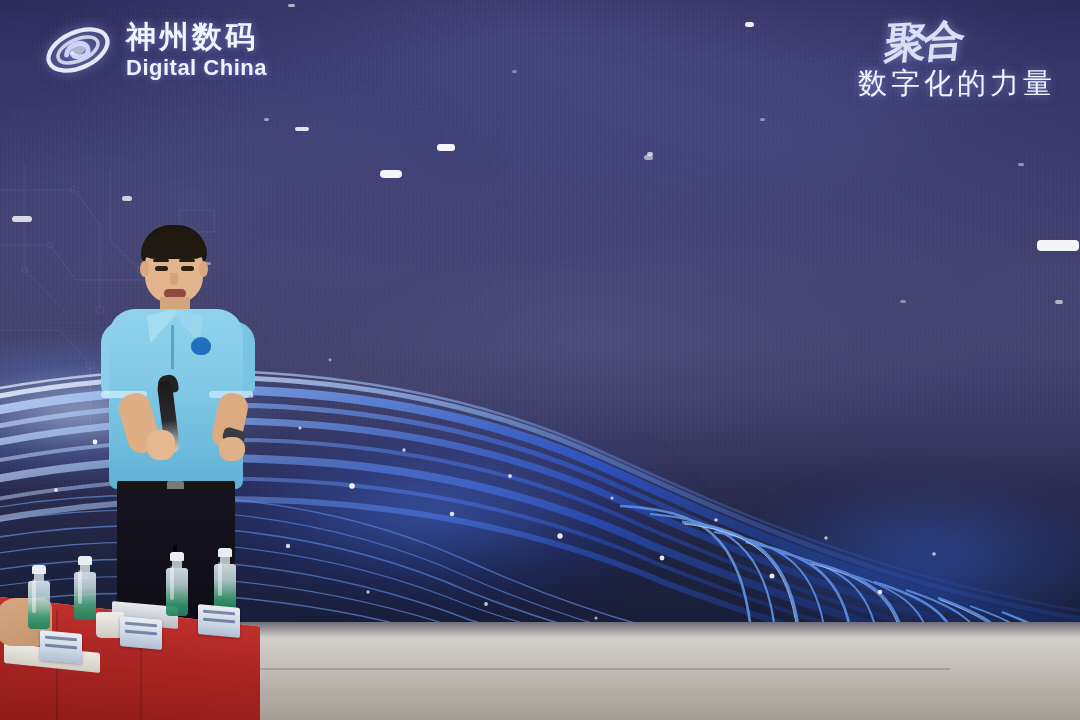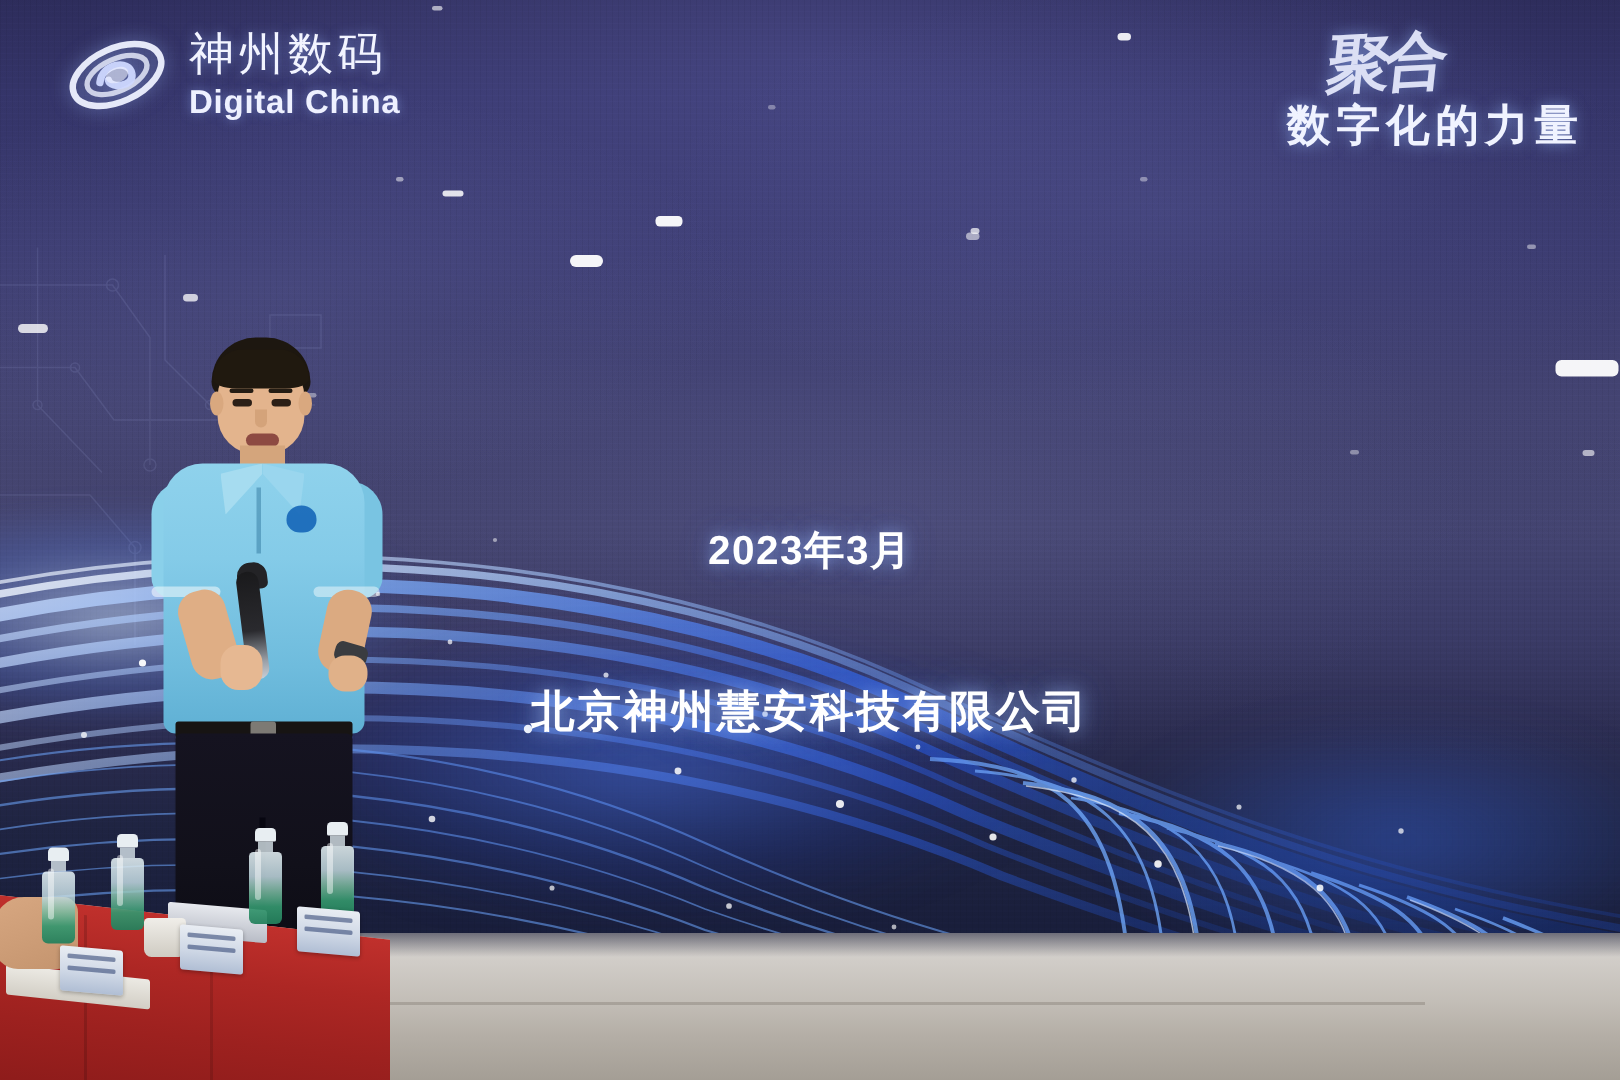--- a/index.html
+++ b/index.html
@@ -85,42 +85,42 @@
     font-size:29px;font-weight:bold;letter-spacing:2px;
     color:#ffffff;
     text-shadow:0 0 12px rgba(170,200,255,.7),0 0 26px rgba(80,130,240,.45);
   }
 
   
   .brand{position:absolute;left:42px;top:18px;display:flex;align-items:center;gap:12px;}
   .brand-mark{width:72px;height:64px;flex:0 0 auto;filter:drop-shadow(0 0 6px rgba(160,190,255,.5));}
   .brand-text{display:flex;flex-direction:column;line-height:1;}
   .brand-cn{
-    font-size:30px;font-weight:normal;color:#f2f4ff;letter-spacing:3px;
+    font-size:30px;font-weight:bold;color:#f2f4ff;letter-spacing:3px;
     text-shadow:0 0 8px rgba(150,180,255,.55);
   }
   .brand-en{
     font-size:22px;font-weight:bold;color:#eef1ff;letter-spacing:.5px;margin-top:5px;
     text-shadow:0 0 7px rgba(150,180,255,.5);
   }
 
   
   .slogan{position:absolute;right:24px;top:14px;text-align:right;}
   .slogan-brush{
     font-size:42px;font-weight:bold;color:#e8ecff;
     font-family:"DejaVu Serif","Liberation Serif",serif;
     letter-spacing:-4px;
     transform:skewX(-9deg) rotate(-3deg);
     display:inline-block;
     margin-right:95px;
     text-shadow:0 0 10px rgba(150,185,255,.6);
     opacity:.93;
   }
   .slogan-sub{
-    font-size:29px;font-weight:bold;color:#f0f3ff;letter-spacing:4px;
+    font-size:29px;font-weight:normal;color:#f0f3ff;letter-spacing:4px;
     margin-top:-6px;
     text-shadow:0 0 10px rgba(150,185,255,.6);
   }
 
   
   .floor{
     position:absolute;left:0;top:622px;width:1080px;height:98px;
     background:linear-gradient(180deg,#d9d6d2 0%,#cfcbc6 22%,#c2bdb6 48%,#b4aea6 70%,#a49e95 100%);
   }
   .floor-shadow{
@@ -399,22 +399,20 @@
         <circle cx="368" cy="292" r="1.7" opacity=".7"></circle>
         <circle cx="56" cy="190" r="2" opacity=".75"></circle>
         <circle cx="486" cy="304" r="1.9" opacity=".75"></circle>
         <circle cx="596" cy="318" r="1.6" opacity=".65"></circle>
         <circle cx="700" cy="330" r="1.8" opacity=".7"></circle>
         <circle cx="252" cy="96" r="1.5" opacity=".6"></circle>
         <circle cx="330" cy="60" r="1.4" opacity=".5"></circle>
       </g>
     </svg>
 
-    <div class="slide-date">2023年3月</div>
-    <div class="slide-company">北京神州慧安科技有限公司</div>
 
     <div class="brand">
       <svg class="brand-mark" viewBox="0 0 100 90">
         <g fill="none" stroke="#eef1ff" stroke-linecap="round">
           <ellipse cx="50" cy="45" rx="44" ry="25" transform="rotate(-24 50 45)" stroke-width="6" opacity=".95"></ellipse>
           <ellipse cx="50" cy="45" rx="30" ry="15" transform="rotate(-24 50 45)" stroke-width="5" opacity=".8"></ellipse>
         </g>
         <path d="M34 52 C 36 34, 62 30, 64 44 C 66 56, 44 58, 42 50" fill="none" stroke="#cfd8ff" stroke-width="7" stroke-linecap="round" opacity=".95"></path>
         <ellipse cx="50" cy="45" rx="11" ry="7" transform="rotate(-24 50 45)" fill="#f4f6ff" opacity=".55"></ellipse>
       </svg>

